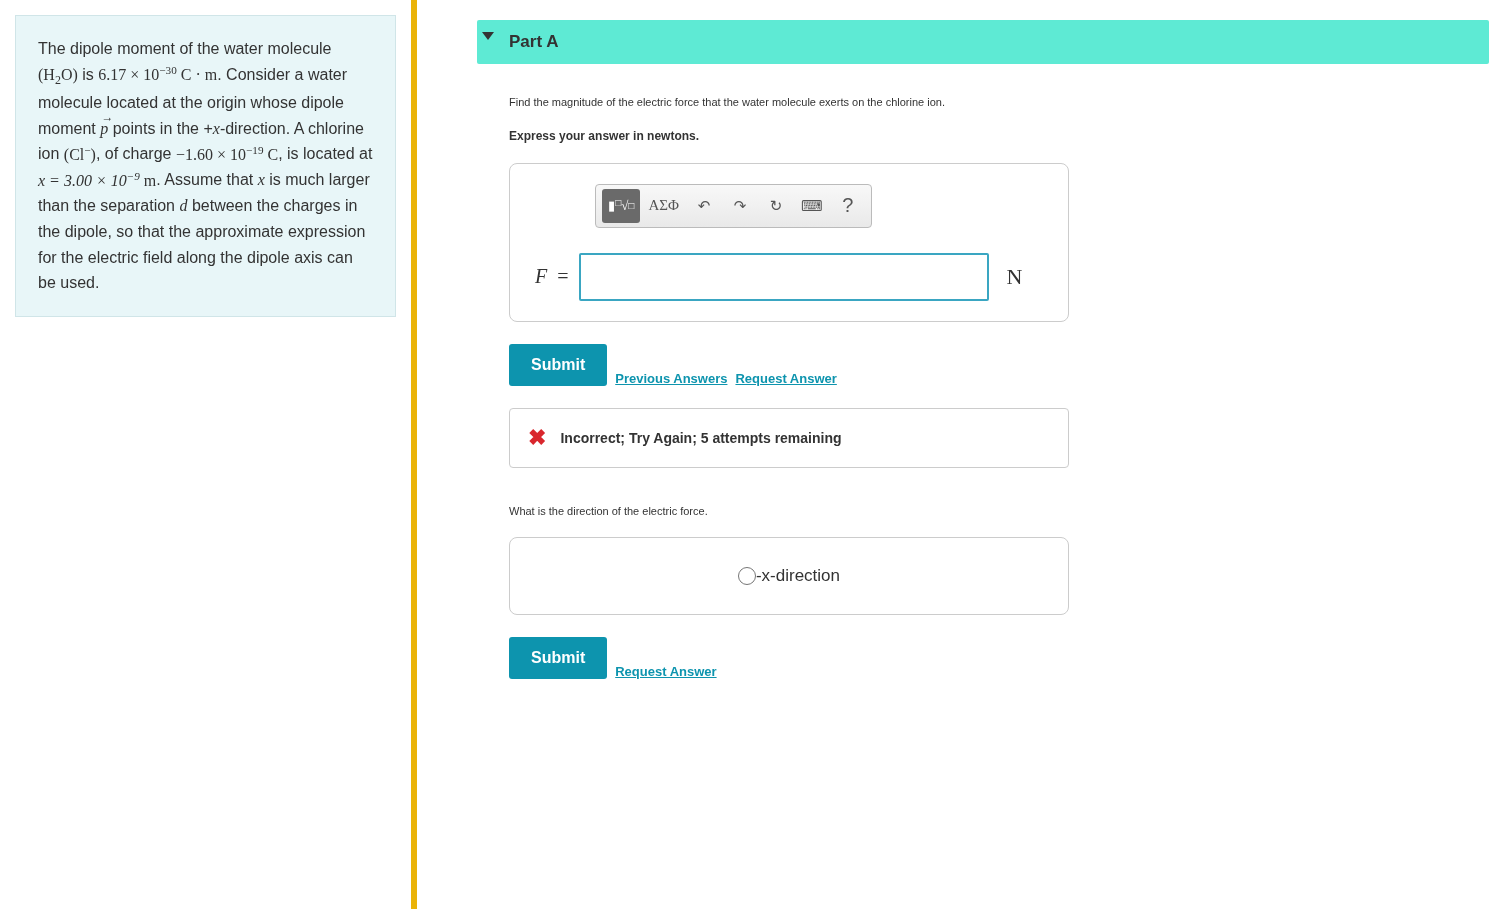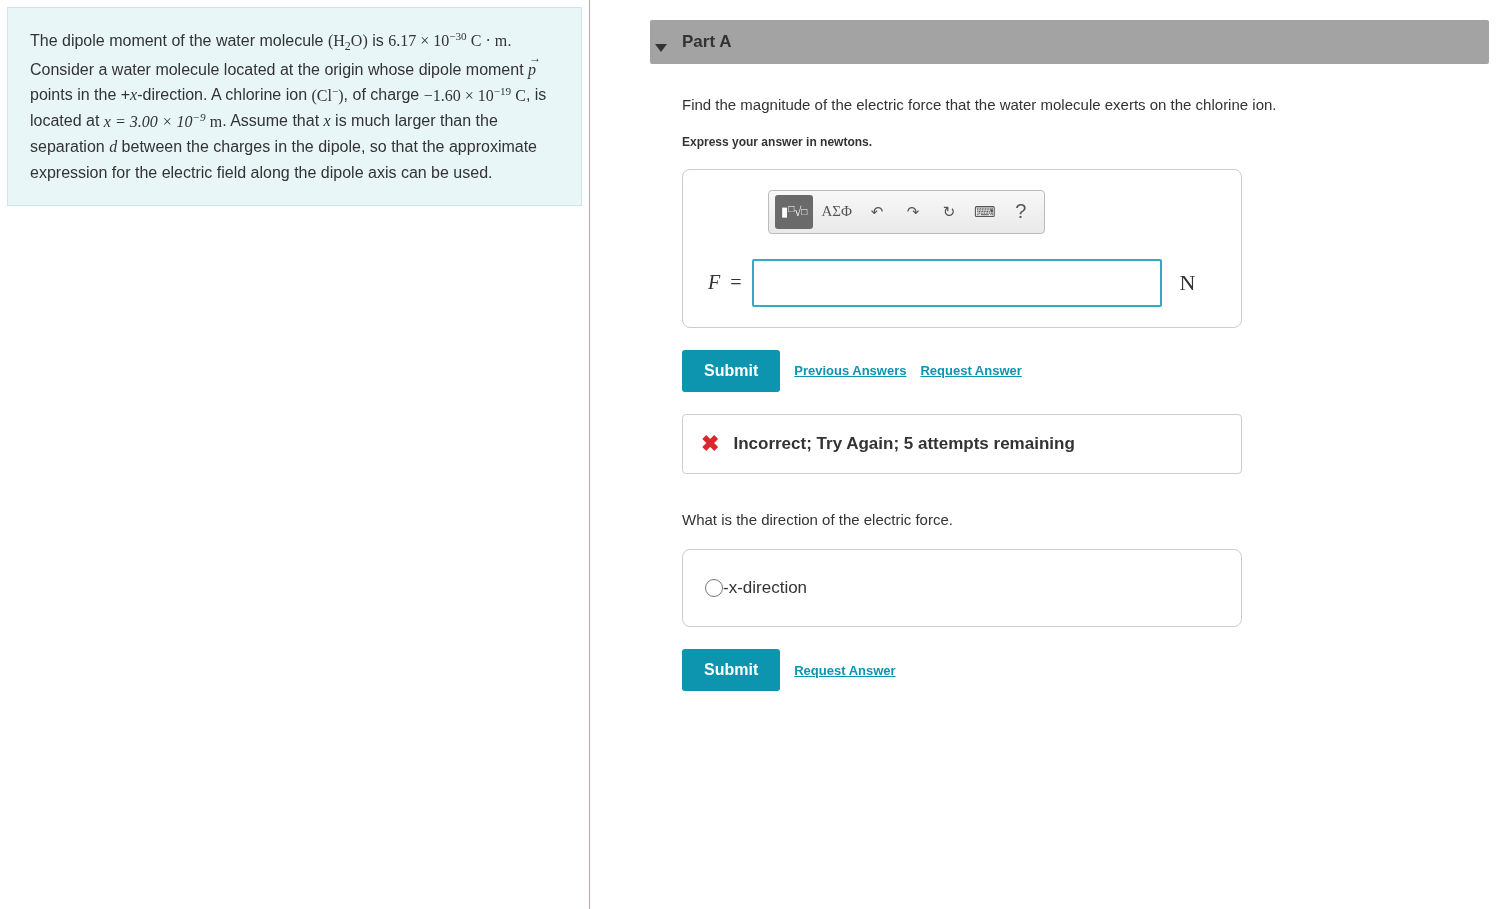--- a/index.html
+++ b/index.html
@@ -1,44 +1,44 @@
 <!DOCTYPE html>
 <html><head>
 <meta charset="utf-8">
 <style>
 * { box-sizing: border-box; margin: 0; padding: 0; }
 body { font-family: Arial, Helvetica, sans-serif; font-size: 16px; color: #333; background: #fff; display: flex; }
-.left-panel { width: 590px; padding: 7px; border-right: 1px solid #eab308; min-height: 909px; }
+.left-panel { width: 417px; padding: 15px; border-right: 6px solid #eab308; min-height: 909px; }
 .prompt-box { background: #e8f6f8; border: 1px solid #d0e5e8; padding: 20px 22px; line-height: 1.6; color: #333; }
 .prompt-box .math { font-family: 'Times New Roman', serif; }
 .right-panel { flex: 1; padding: 20px 10px 20px 60px; }
 .part { margin-bottom: 35px; }
-.part-header { display: flex; align-items: flex-end; background: #a3a3a3; padding: 12px 10px 12px 0; margin-bottom: 30px; border-radius: 2px; }
+.part-header { display: flex; align-items: flex-start; background: #5eead4; padding: 12px 10px 12px 0; margin-bottom: 30px; border-radius: 2px; }
 .part-header .caret { width: 0; height: 0; border-left: 6px solid transparent; border-right: 6px solid transparent; border-top: 8px solid #333; margin: 0 15px 0 5px; }
 .part-title { font-weight: bold; font-size: 17px; }
 .part-body { padding-left: 32px; }
-.question { font-size: 15px; margin-bottom: 18px; line-height: 1.5; }
+.question { font-size: 11px; margin-bottom: 18px; line-height: 1.5; }
 .instruction { font-weight: bold; font-size: 12px; margin-bottom: 20px; }
 .answer-box { border: 1px solid #ccc; border-radius: 8px; padding: 20px 25px; display: inline-block; min-width: 560px; }
 .toolbar { display: inline-flex; align-items: center; background: linear-gradient(#f8f8f8,#e9e9e9); border: 1px solid #bbb; border-radius: 4px; padding: 4px 6px; gap: 2px; margin-left: 60px; margin-bottom: 25px; }
 .tb-btn { display: inline-flex; align-items: center; justify-content: center; min-width: 34px; height: 34px; padding: 0 6px; border-radius: 3px; cursor: pointer; font-size: 15px; color: #555; }
 .tb-btn.active { background: #6a6a6a; color: #fff; }
 .input-row { display: flex; align-items: center; gap: 10px; }
 .var-label { font-family: 'Times New Roman', serif; font-style: italic; font-size: 20px; }
 .eq { font-family: 'Times New Roman', serif; font-size: 20px; font-style: normal; }
 .answer-input { border: 2px solid #3aa6c2; border-radius: 2px; height: 48px; width: 410px; padding: 6px 10px; font-size: 18px; outline: none; }
 .unit { font-family: 'Times New Roman', serif; font-size: 22px; margin-left: 8px; }
-.actions { margin-top: 22px; display: flex; align-items: center; gap: 14px; }
+.actions { margin-top: 22px; display: flex; align-items: flex-end; gap: 8px; }
 .submit-btn { background: #0d94ae; color: #fff; border: none; padding: 12px 22px; font-size: 16px; font-weight: bold; border-radius: 3px; cursor: pointer; }
 .link { color: #0d94ae; text-decoration: underline; font-weight: bold; font-size: 13px; cursor: pointer; }
 .feedback { margin-top: 22px; border: 1px solid #ccc; border-radius: 4px; padding: 16px 18px; display: flex; align-items: center; gap: 14px; max-width: 560px; }
 .x-icon { color: #d9272d; font-size: 22px; font-weight: bold; }
-.feedback-text { font-weight: bold; font-size: 17px; text-align: right; }
+.feedback-text { font-weight: bold; font-size: 14px; text-align: right; }
 .radio-box { border: 1px solid #ccc; border-radius: 8px; padding: 18px 22px; display: inline-block; min-width: 560px; }
-.radio-row { display: flex; align-items: center; padding: 10px 0; }
+.radio-row { display: flex; align-items: center; padding: 10px 0; justify-content: center; }
 .radio-row input[type=radio] { width: 18px; height: 18px; cursor: pointer; }
 .radio-label { font-size: 17px; }
 sup { font-size: 0.7em; }
 sub { font-size: 0.75em; }
 .vec { position: relative; display: inline-block; }
 .vec::after { content: '→'; position: absolute; top: -0.65em; left: 0.1em; font-size: 0.75em; font-style: normal; }
 </style>
 </head>
 <body>
 

